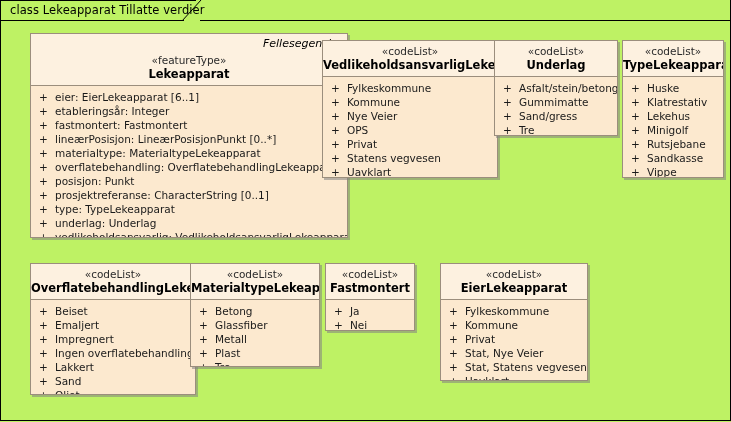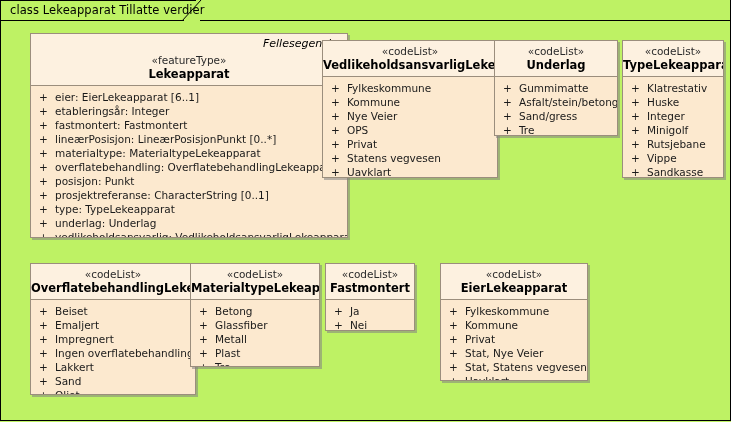--- a/index.html
+++ b/index.html
@@ -201,40 +201,40 @@
         <div class="attr"><span class="vis">+</span><span class="txt">Uavklart</span></div>
       </div>
   </div>
 
   <div class="uml" id="box-underlag">
     <div class="uml-head">
       <div class="stereotype">«codeList»</div>
       <div class="classname">Underlag</div>
     </div>
     <div class="uml-body">
+        <div class="attr"><span class="vis">+</span><span class="txt">Asfalt/stein/betong</span></div>
         <div class="attr"><span class="vis">+</span><span class="txt">Gummimatte</span></div>
-        <div class="attr"><span class="vis">+</span><span class="txt">Asfalt/stein/betong</span></div>
         <div class="attr"><span class="vis">+</span><span class="txt">Sand/gress</span></div>
         <div class="attr"><span class="vis">+</span><span class="txt">Tre</span></div>
       </div>
   </div>
 
   <div class="uml" id="box-typelek">
     <div class="uml-head">
       <div class="stereotype">«codeList»</div>
       <div class="classname">TypeLekeapparat</div>
     </div>
     <div class="uml-body">
+        <div class="attr"><span class="vis">+</span><span class="txt">Huske</span></div>
         <div class="attr"><span class="vis">+</span><span class="txt">Klatrestativ</span></div>
-        <div class="attr"><span class="vis">+</span><span class="txt">Huske</span></div>
-        <div class="attr"><span class="vis">+</span><span class="txt">Integer</span></div>
+        <div class="attr"><span class="vis">+</span><span class="txt">Lekehus</span></div>
         <div class="attr"><span class="vis">+</span><span class="txt">Minigolf</span></div>
         <div class="attr"><span class="vis">+</span><span class="txt">Rutsjebane</span></div>
+        <div class="attr"><span class="vis">+</span><span class="txt">Sandkasse</span></div>
         <div class="attr"><span class="vis">+</span><span class="txt">Vippe</span></div>
-        <div class="attr"><span class="vis">+</span><span class="txt">Sandkasse</span></div>
       </div>
   </div>
 
   <div class="uml" id="box-overflate">
     <div class="uml-head">
       <div class="stereotype">«codeList»</div>
       <div class="classname">OverflatebehandlingLekeapparat</div>
     </div>
     <div class="uml-body">
         <div class="attr"><span class="vis">+</span><span class="txt">Beiset</span></div>

